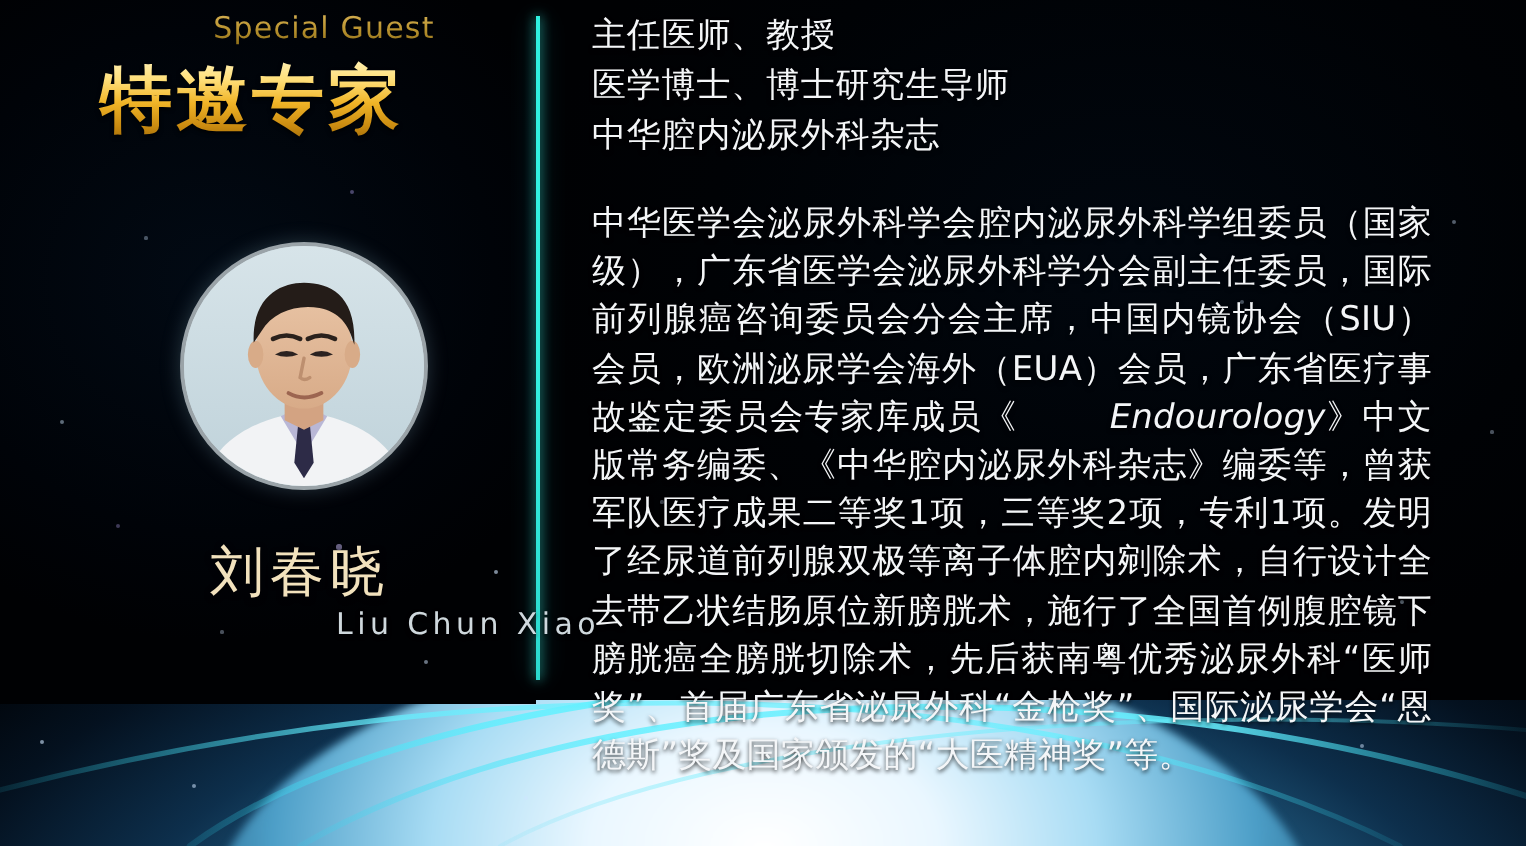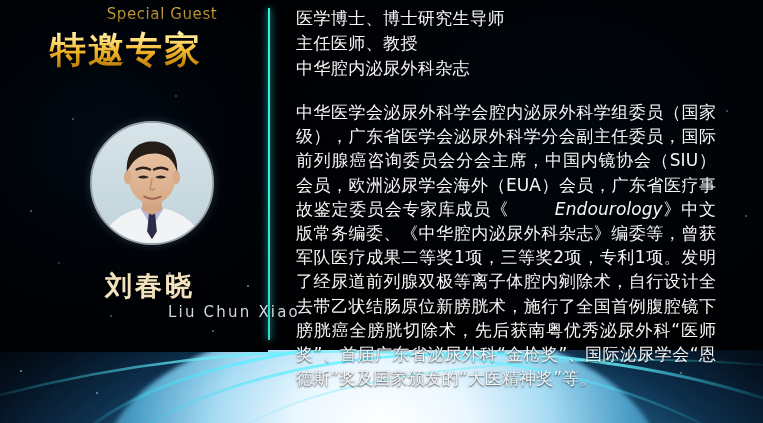--- a/index.html
+++ b/index.html
@@ -128,21 +128,21 @@
     box-shadow: 0 0 10px rgba(150,190,210,0.25);
   }
   .portrait svg { display: block; width: 100%; height: 100%; }
 
   .name-cn {
     position: absolute;
     left: 0; top: 268px;
     width: 300px;
     text-align: center;
     font-size: 27px;
-    font-weight: 700;
+    font-weight: 400;
     letter-spacing: 3px;
     color: #f2e2bd;
     text-shadow: 0 1px 3px rgba(0,0,0,0.7);
   }
   .name-en {
     position: absolute;
     left: 0; top: 303px;
     width: 300px;
     text-align: right;
     font-size: 15px;
@@ -272,20 +272,20 @@
       <path d="M 62,58 L 60,68 Q 62,70 65,68" stroke="#bd8f6f" stroke-width="1.8" fill="none" stroke-linecap="round"></path>
 
       <path d="M 54,76 Q 62,80.5 71,76" stroke="#9c6550" stroke-width="2" fill="none" stroke-linecap="round"></path>
     </svg>
   </div>
 
   <div class="name-cn">刘春晓</div>
   <div class="name-en">Liu Chun Xiao</div>
 
   <div class="titles">
+    <div>主任医师、教授</div>
     <div>医学博士、博士研究生导师</div>
-    <div>主任医师、教授</div>
     <div>中华腔内泌尿外科杂志</div>
   </div>
 
   <div class="bio"><span>中华医学会泌尿外科学会腔内泌尿外科学组委员（国家级），广东省医学会泌尿外科学分会副主任委员，国际前列腺癌咨询委员会分会主席，中国内镜协会（SIU）会员，欧洲泌尿学会海外（EUA）会员，广东省医疗事故鉴定委员会专家库成员《</span><i>Endourology</i><span>》中文版常务编委、《中华腔内泌尿外科杂志》编委等，曾获军队医疗成果二等奖1项，三等奖2项，专利1项。发明了经尿道前列腺双极等离子体腔内剜除术，自行设计全去带乙状结肠原位新膀胱术，施行了全国首例腹腔镜下膀胱癌全膀胱切除术，先后获南粤优秀泌尿外科“医师奖”、首届广东省泌尿外科“金枪奖”、国际泌尿学会“恩德斯”奖及国家颁发的“大医精神奖”等。</span></div>
 
 </div>
 
 </body></html>

